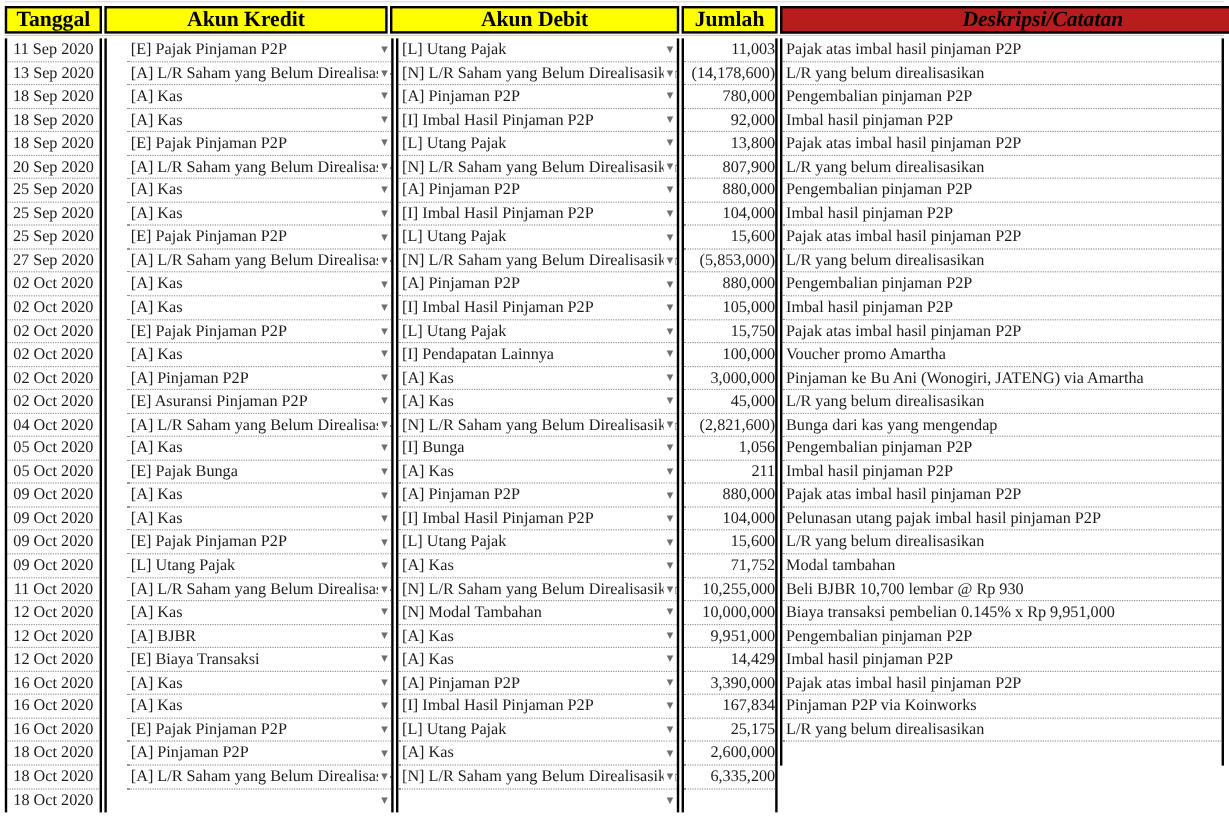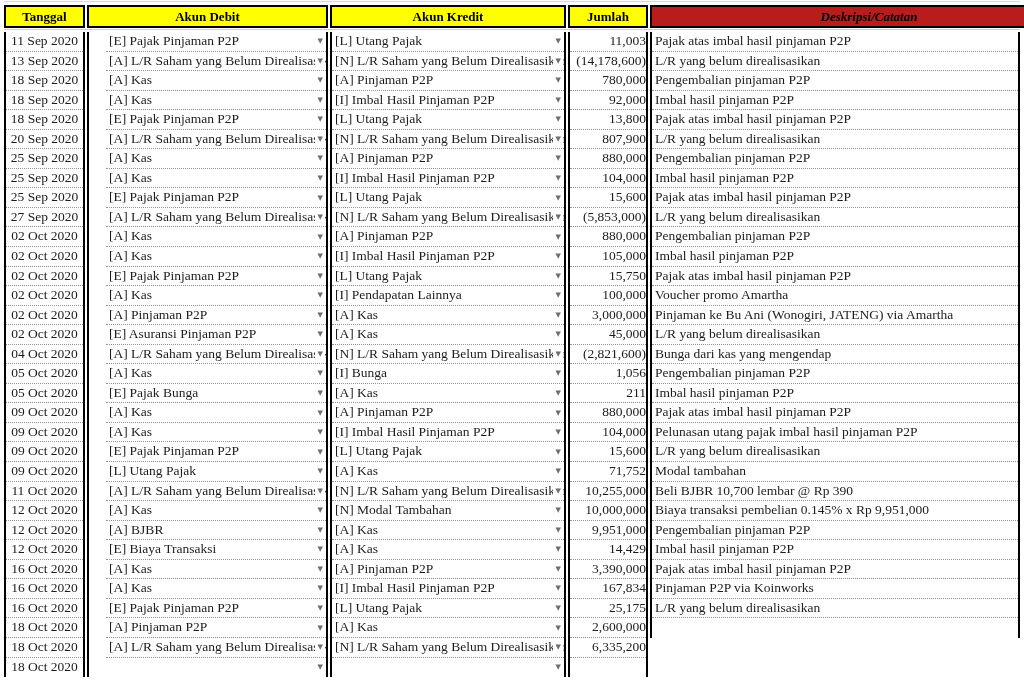--- a/index.html
+++ b/index.html
@@ -26,21 +26,21 @@
     display: flex;
     gap: 2px;
   }
   .hcell {
     box-sizing: border-box;
     border: 2px solid #000000;
     height: 23px;
     line-height: 19px;
     text-align: center;
     font-weight: bold;
-    font-size: 13px;
+    font-size: 18px;
     color: #000000;
     flex: 0 0 auto;
     overflow: hidden;
     white-space: nowrap;
   }
   .pane-line {
     height: 1px;
     background: #cfcfcf;
     margin-top: 1px;
     margin-bottom: 2px;
@@ -87,22 +87,22 @@
     font-family: "DejaVu Sans", sans-serif;
   }
 </style>
 </head>
 <body>
 
 <div class="sheet">
   <div class="top-line"></div>
   <div class="header-row" id="header-row">
       <div class="hcell" style="width: 81px; background: rgb(255, 255, 0);">Tanggal</div>
+      <div class="hcell" style="width: 236px; background: rgb(255, 255, 0);">Akun Kredit</div>
       <div class="hcell" style="width: 241px; background: rgb(255, 255, 0);">Akun Debit</div>
-      <div class="hcell" style="width: 236px; background: rgb(255, 255, 0);">Akun Kredit</div>
       <div class="hcell" style="width: 80px; background: rgb(255, 255, 0);">Jumlah</div>
       <div class="hcell" style="width: 438px; background: #b91c1c; font-style: italic;">Deskripsi/Catatan</div>
     </div>
   <div class="pane-line"></div>
   <div class="body-row" id="body-cols">
       <div class="col" style="width: 81px;">
         <div class="cell align-center"><span class="cell-text">11 Sep 2020</span></div>
         <div class="cell align-center"><span class="cell-text">13 Sep 2020</span></div>
         <div class="cell align-center"><span class="cell-text">18 Sep 2020</span></div>
         <div class="cell align-center"><span class="cell-text">18 Sep 2020</span></div>
@@ -258,21 +258,21 @@
         <div class="cell align-left"><span class="cell-text">Voucher promo Amartha</span></div>
         <div class="cell align-left"><span class="cell-text">Pinjaman ke Bu Ani (Wonogiri, JATENG) via Amartha</span></div>
         <div class="cell align-left"><span class="cell-text">L/R yang belum direalisasikan</span></div>
         <div class="cell align-left"><span class="cell-text">Bunga dari kas yang mengendap</span></div>
         <div class="cell align-left"><span class="cell-text">Pengembalian pinjaman P2P</span></div>
         <div class="cell align-left"><span class="cell-text">Imbal hasil pinjaman P2P</span></div>
         <div class="cell align-left"><span class="cell-text">Pajak atas imbal hasil pinjaman P2P</span></div>
         <div class="cell align-left"><span class="cell-text">Pelunasan utang pajak imbal hasil pinjaman P2P</span></div>
         <div class="cell align-left"><span class="cell-text">L/R yang belum direalisasikan</span></div>
         <div class="cell align-left"><span class="cell-text">Modal tambahan</span></div>
-        <div class="cell align-left"><span class="cell-text">Beli BJBR 10,700 lembar @ Rp 390</span></div>
+        <div class="cell align-left"><span class="cell-text">Beli BJBR 10,700 lembar @ Rp 930</span></div>
         <div class="cell align-left"><span class="cell-text">Biaya transaksi pembelian 0.145% x Rp 9,951,000</span></div>
         <div class="cell align-left"><span class="cell-text">Pengembalian pinjaman P2P</span></div>
         <div class="cell align-left"><span class="cell-text">Imbal hasil pinjaman P2P</span></div>
         <div class="cell align-left"><span class="cell-text">Pajak atas imbal hasil pinjaman P2P</span></div>
         <div class="cell align-left"><span class="cell-text">Pinjaman P2P via Koinworks</span></div>
         <div class="cell align-left"><span class="cell-text">L/R yang belum direalisasikan</span></div>
         <div class="cell align-left"><span class="cell-text"></span></div>
       </div>
     </div>
 </div>

